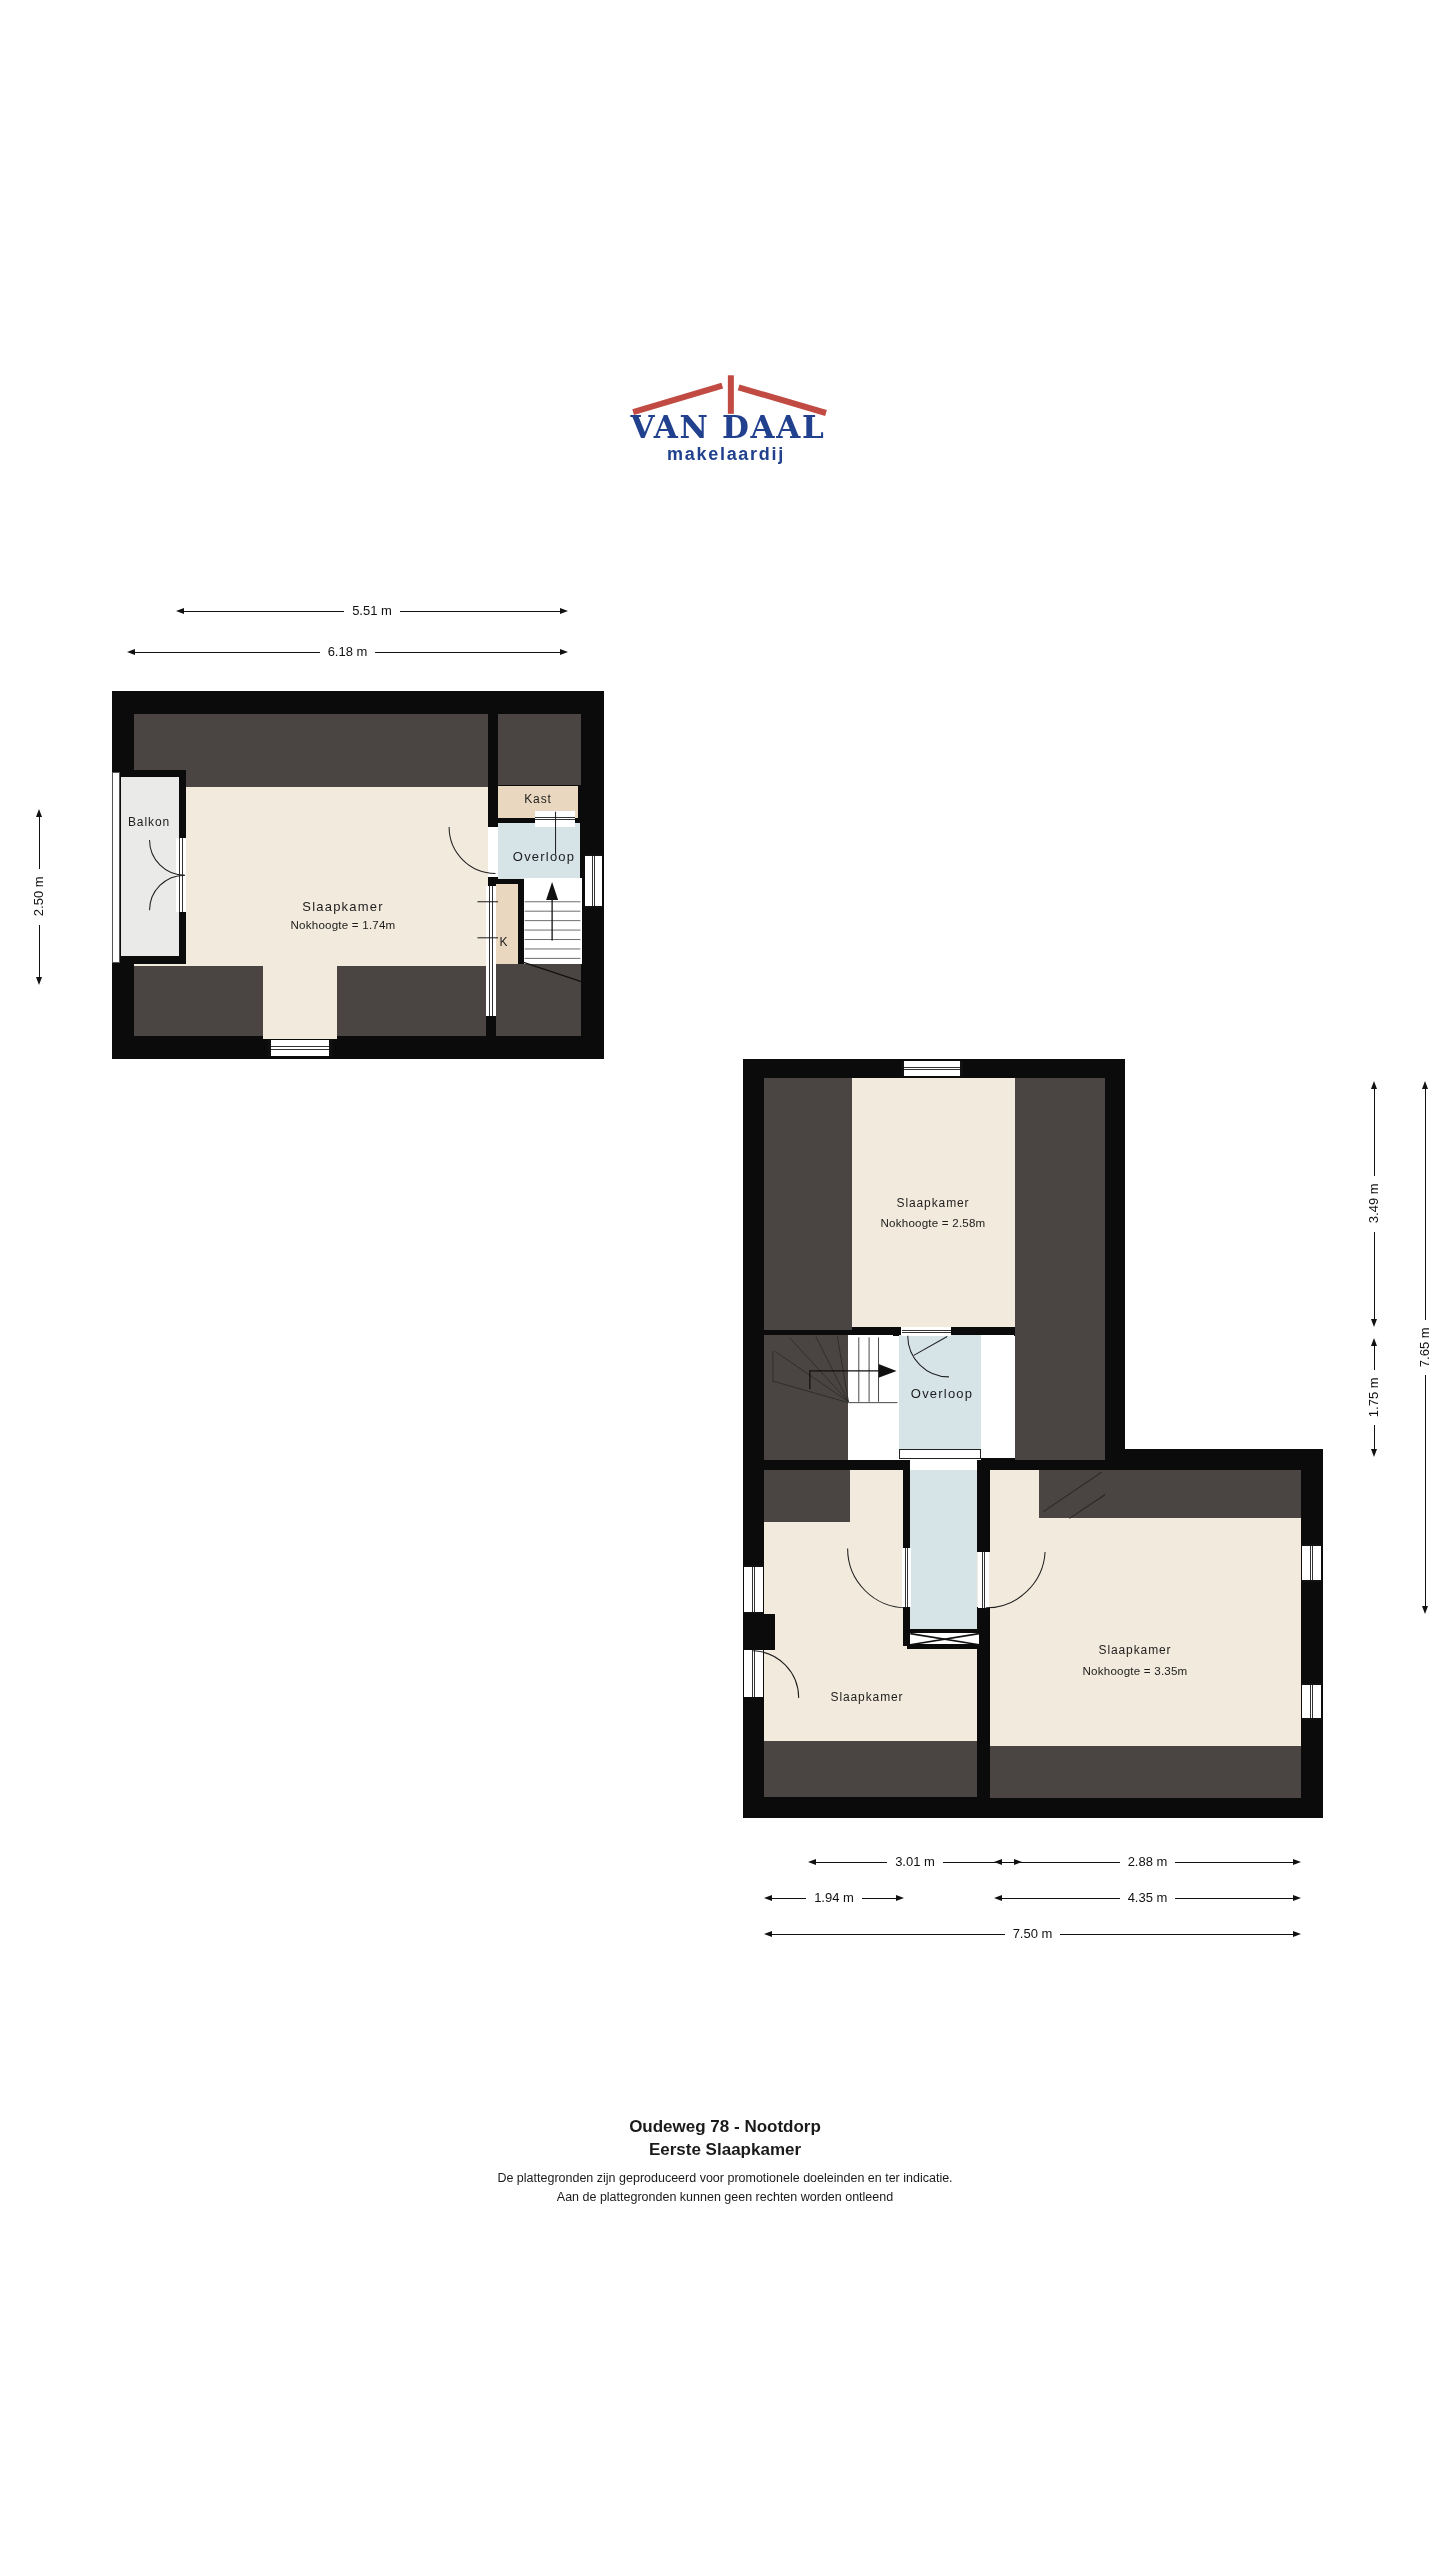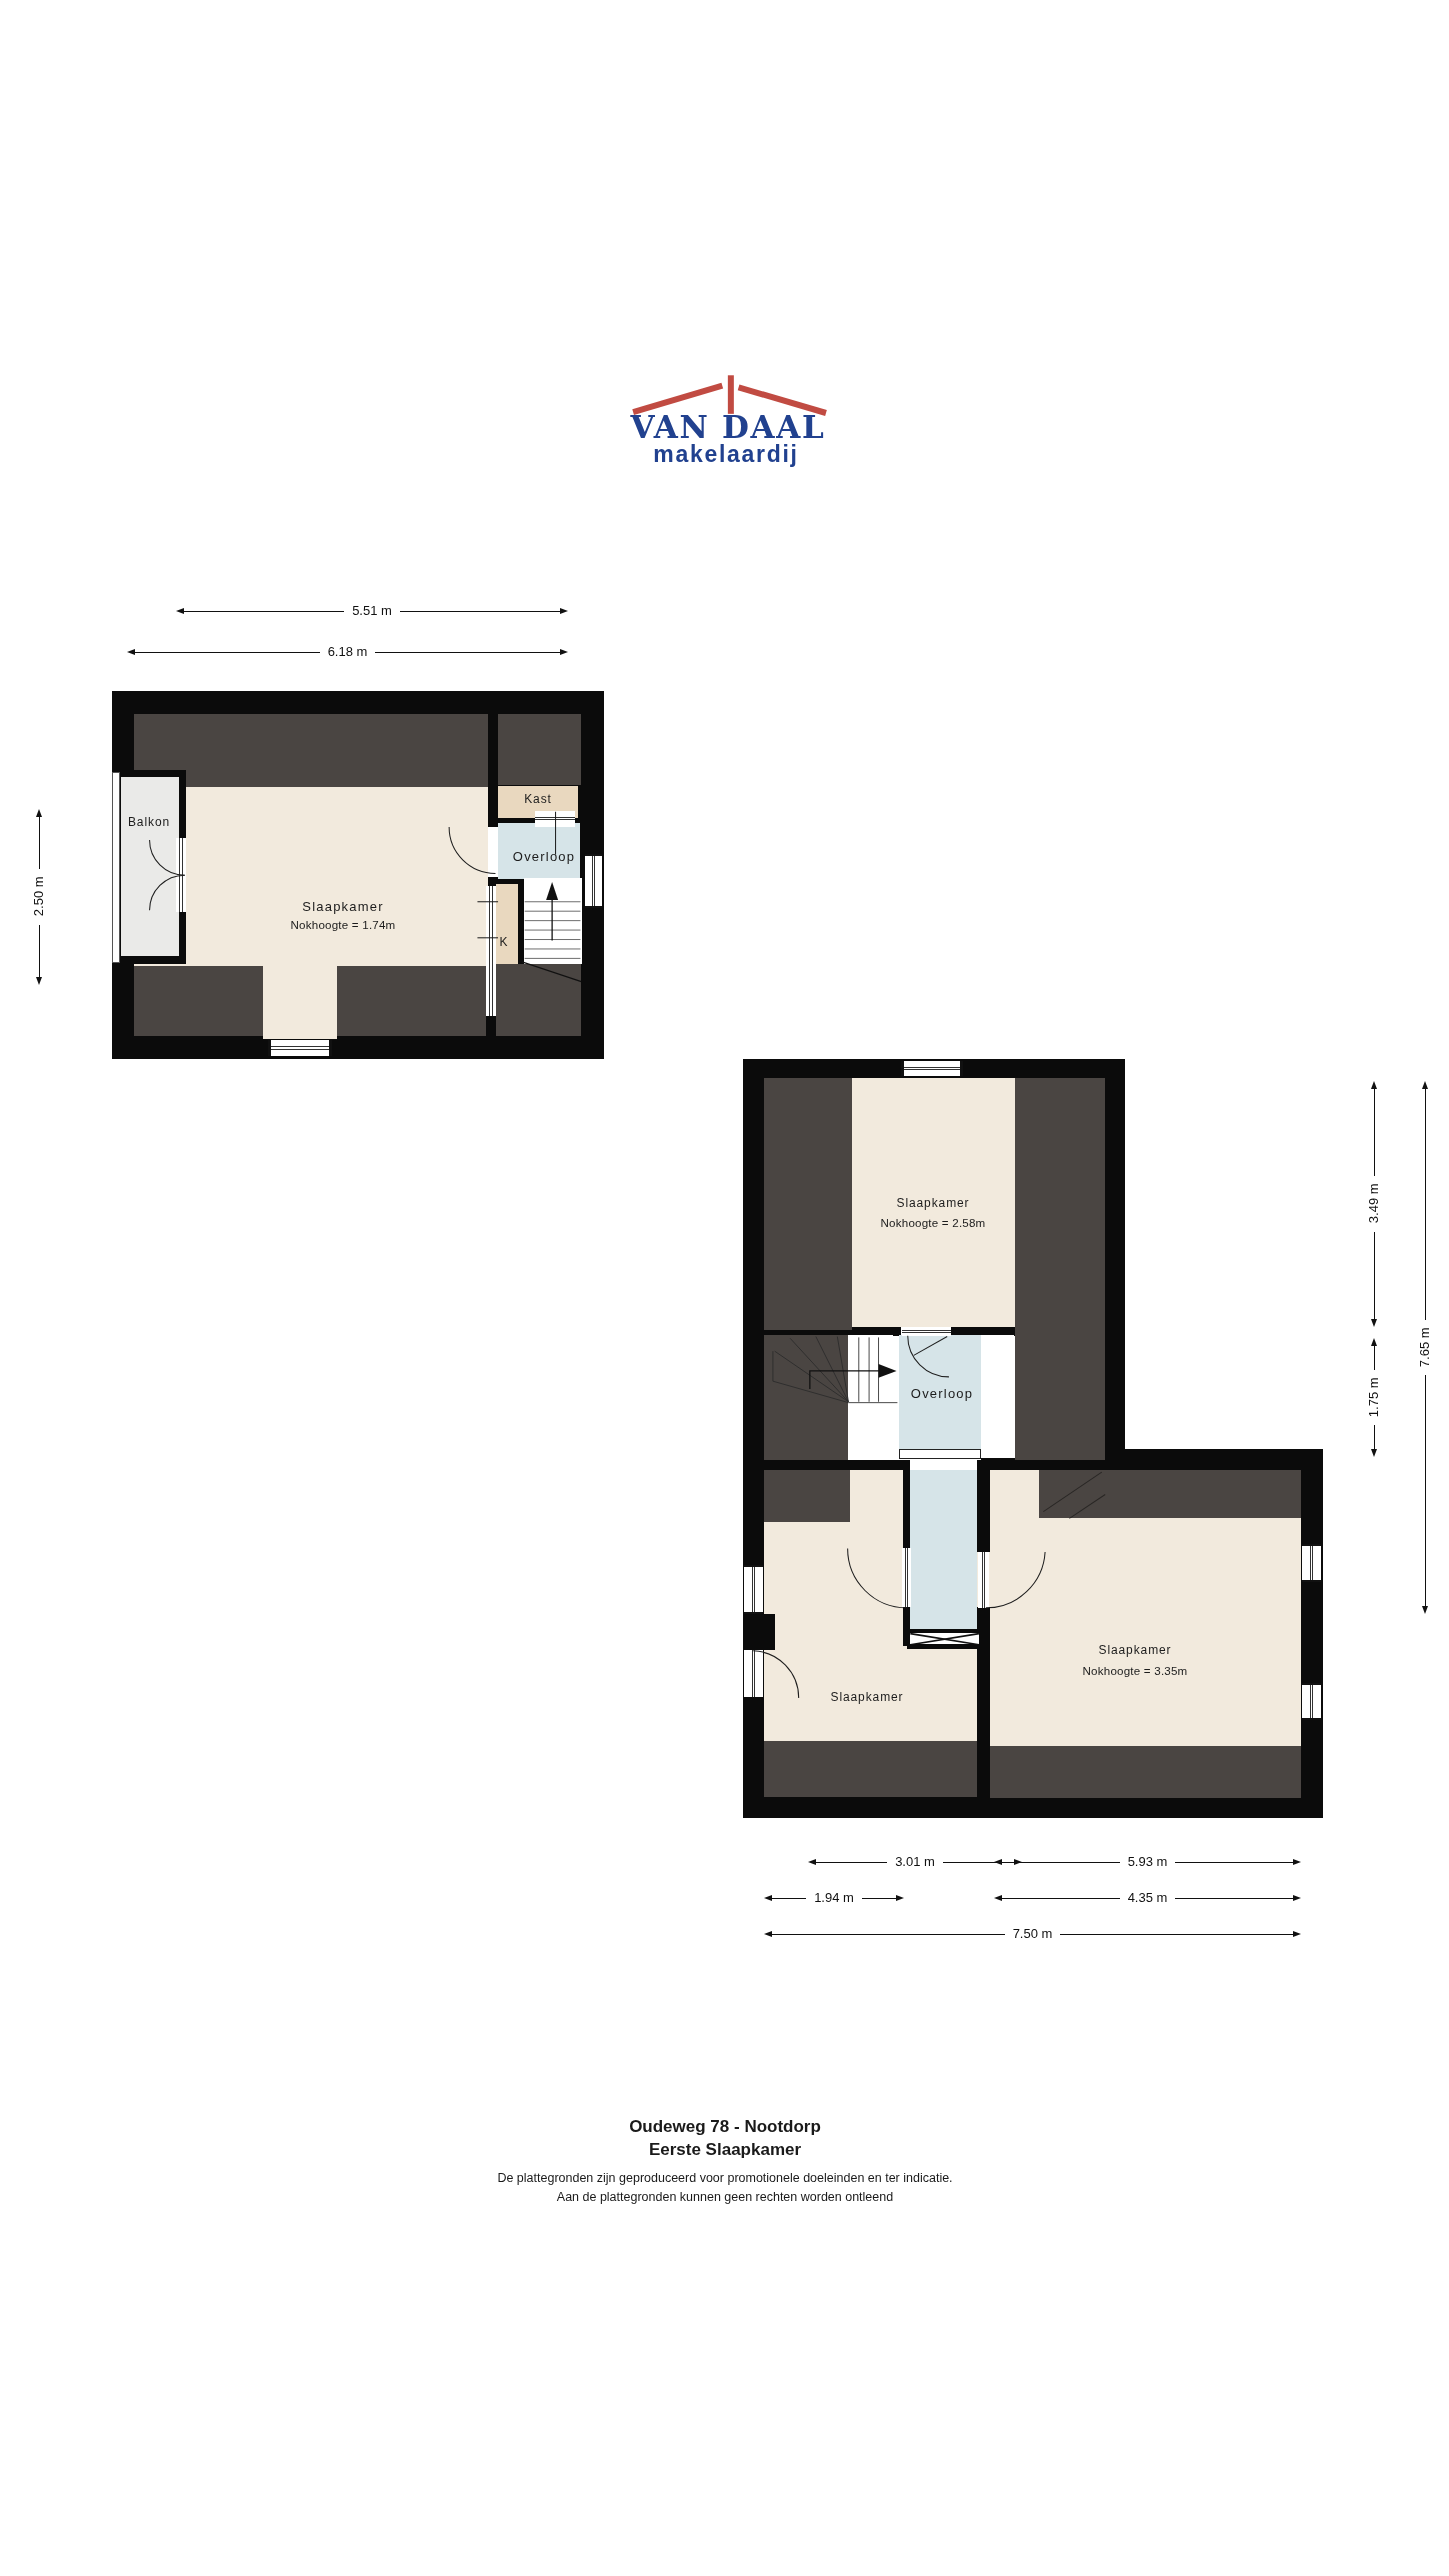--- a/index.html
+++ b/index.html
@@ -34,21 +34,21 @@
   .dim-v .dlabel{writing-mode:vertical-rl;transform:rotate(180deg);padding:7.7px 0}
   .ah{width:0;height:0;border-style:solid;flex:none}
   .ah-l{border-width:3.4px 8.6px 3.4px 0;border-color:transparent #111 transparent transparent}
   .ah-r{border-width:3.4px 0 3.4px 8.6px;border-color:transparent transparent transparent #111}
   .ah-u{border-width:0 3.4px 8.6px 3.4px;border-color:transparent transparent #111 transparent}
   .ah-d{border-width:8.6px 3.4px 0 3.4px;border-color:#111 transparent transparent transparent}
   
   .logo-name{position:absolute;left:728px;top:427px;transform:translate(-50%,-50%);
              font-family:"DejaVu Serif",serif;font-weight:bold;font-size:31px;letter-spacing:1.7px;color:var(--logo_blue)}
   .logo-tag{position:absolute;left:726px;top:454px;transform:translate(-50%,-50%);
-            font-weight:bold;font-size:23px;letter-spacing:1.7px;color:var(--logo_blue)}
+            font-weight:bold;font-size:18px;letter-spacing:1.7px;color:var(--logo_blue)}
   .footer-b{position:absolute;left:725px;transform:translateX(-50%);font-weight:bold;font-size:17px;white-space:nowrap}
   .footer-n{position:absolute;left:725px;transform:translateX(-50%);font-size:12.5px;white-space:nowrap}
   svg{position:absolute;overflow:visible}
 </style>
 </head>
 <body>
 
 <div id="canvas">
 
   <div>
@@ -281,21 +281,21 @@
     <div class="dim dim-h" style="left:808px;top:1856px;width:214px">
       <span class="ah ah-l"></span>
         <span class="dline"></span>
       <span class="dlabel">3.01 m</span>
       <span class="dline"></span>
         <span class="ah ah-r"></span>
     </div>
     <div class="dim dim-h" style="left:994px;top:1856px;width:307px">
       <span class="ah ah-l"></span>
         <span class="dline"></span>
-      <span class="dlabel">5.93 m</span>
+      <span class="dlabel">2.88 m</span>
       <span class="dline"></span>
         <span class="ah ah-r"></span>
     </div>
     <div class="dim dim-h" style="left:764px;top:1892px;width:140px">
       <span class="ah ah-l"></span>
         <span class="dline"></span>
       <span class="dlabel">1.94 m</span>
       <span class="dline"></span>
         <span class="ah ah-r"></span>
     </div>

